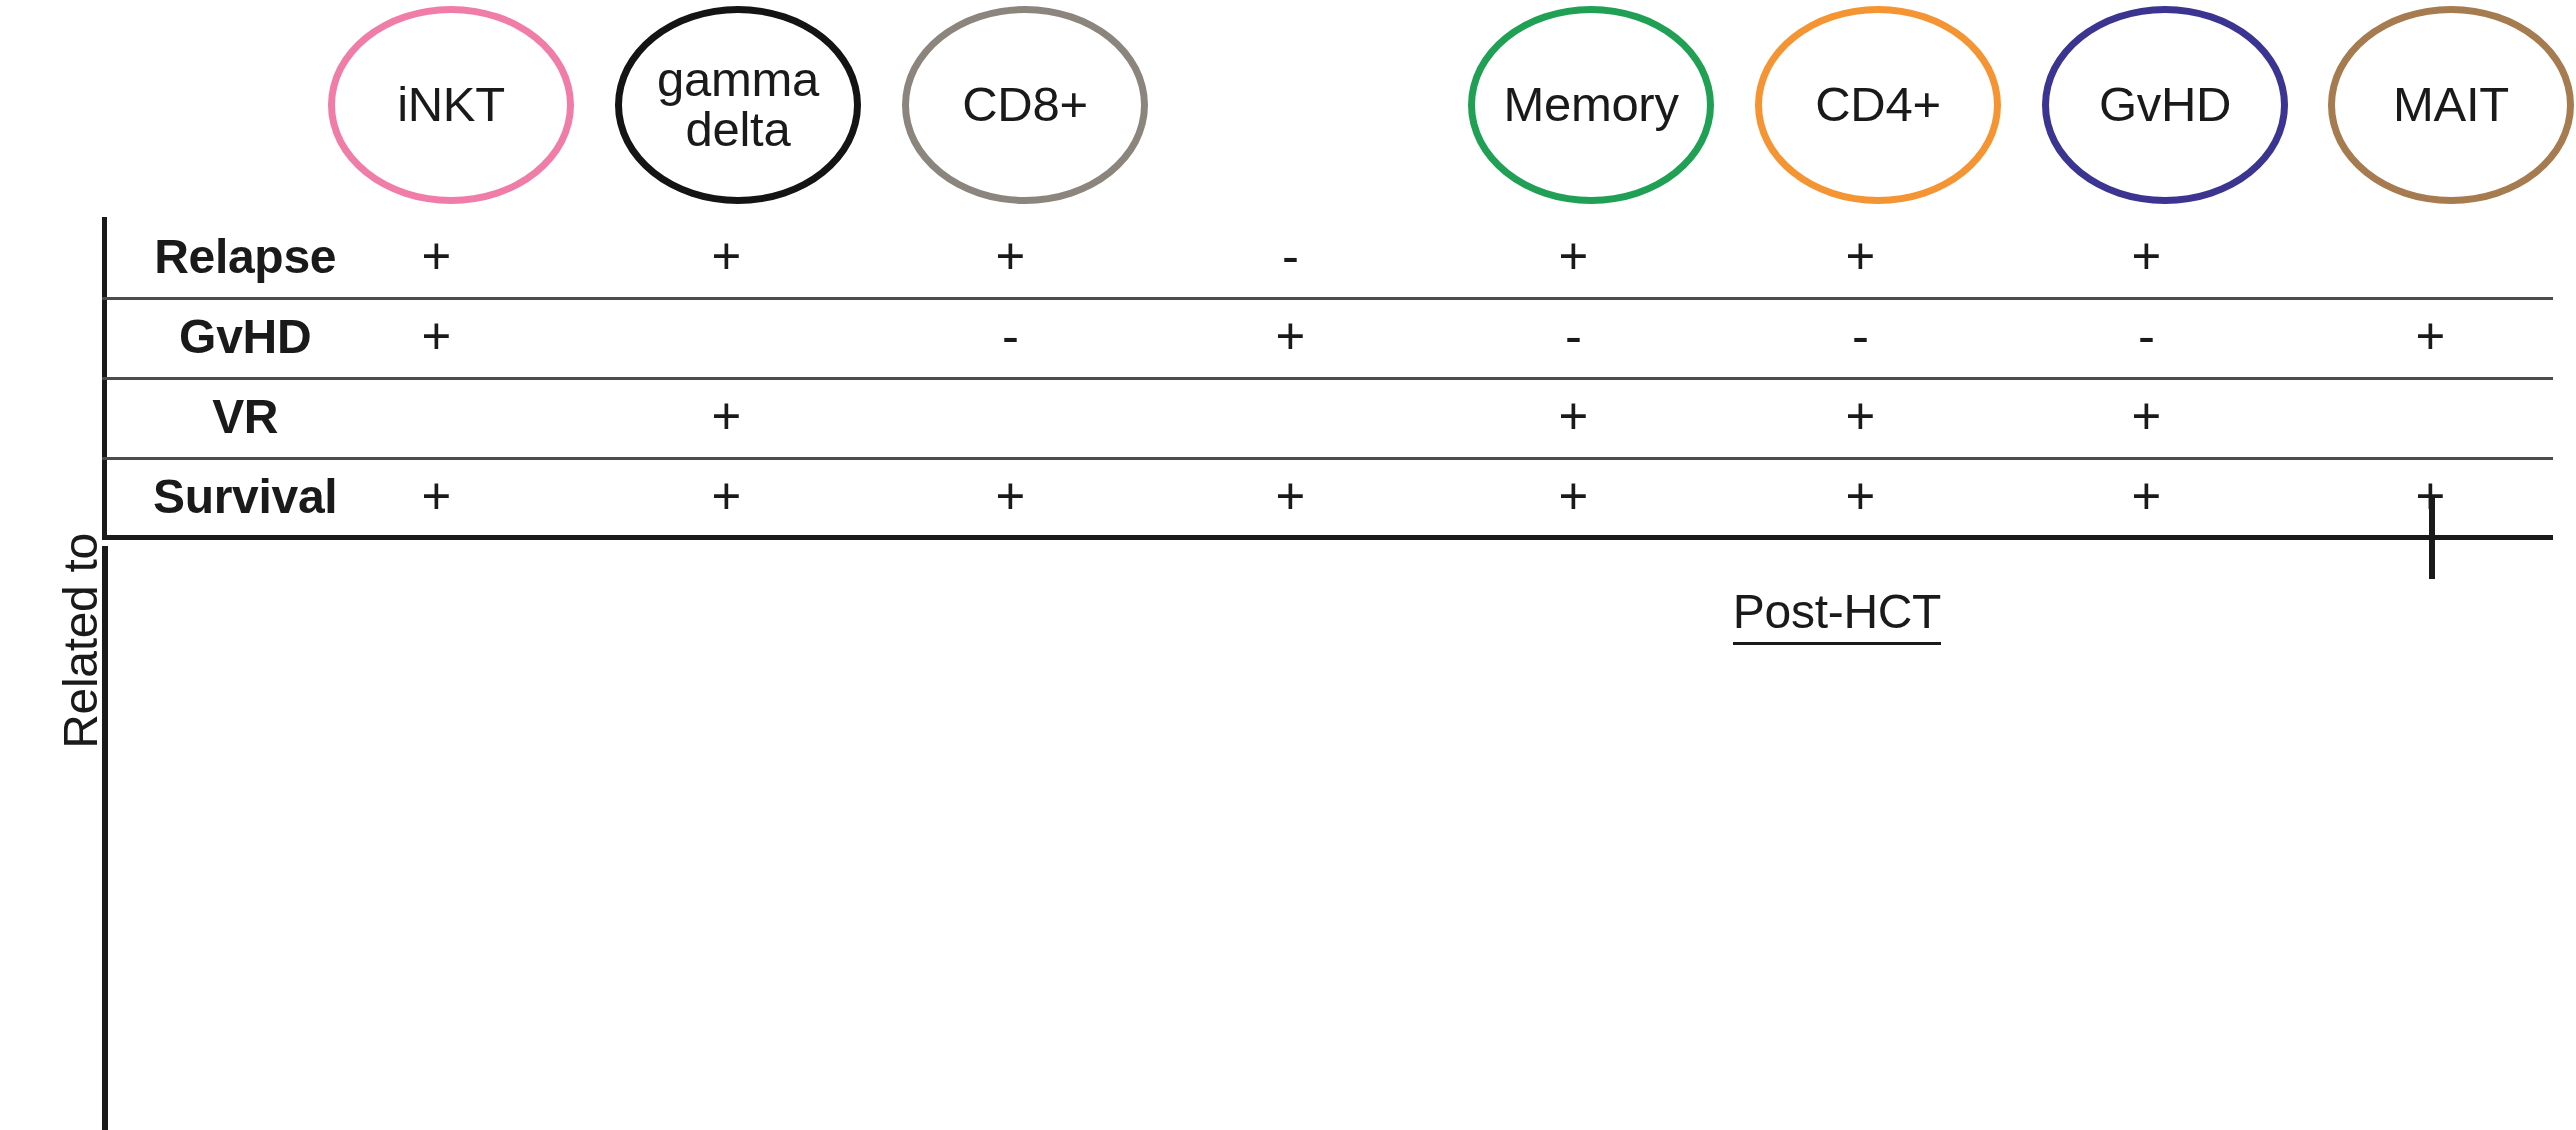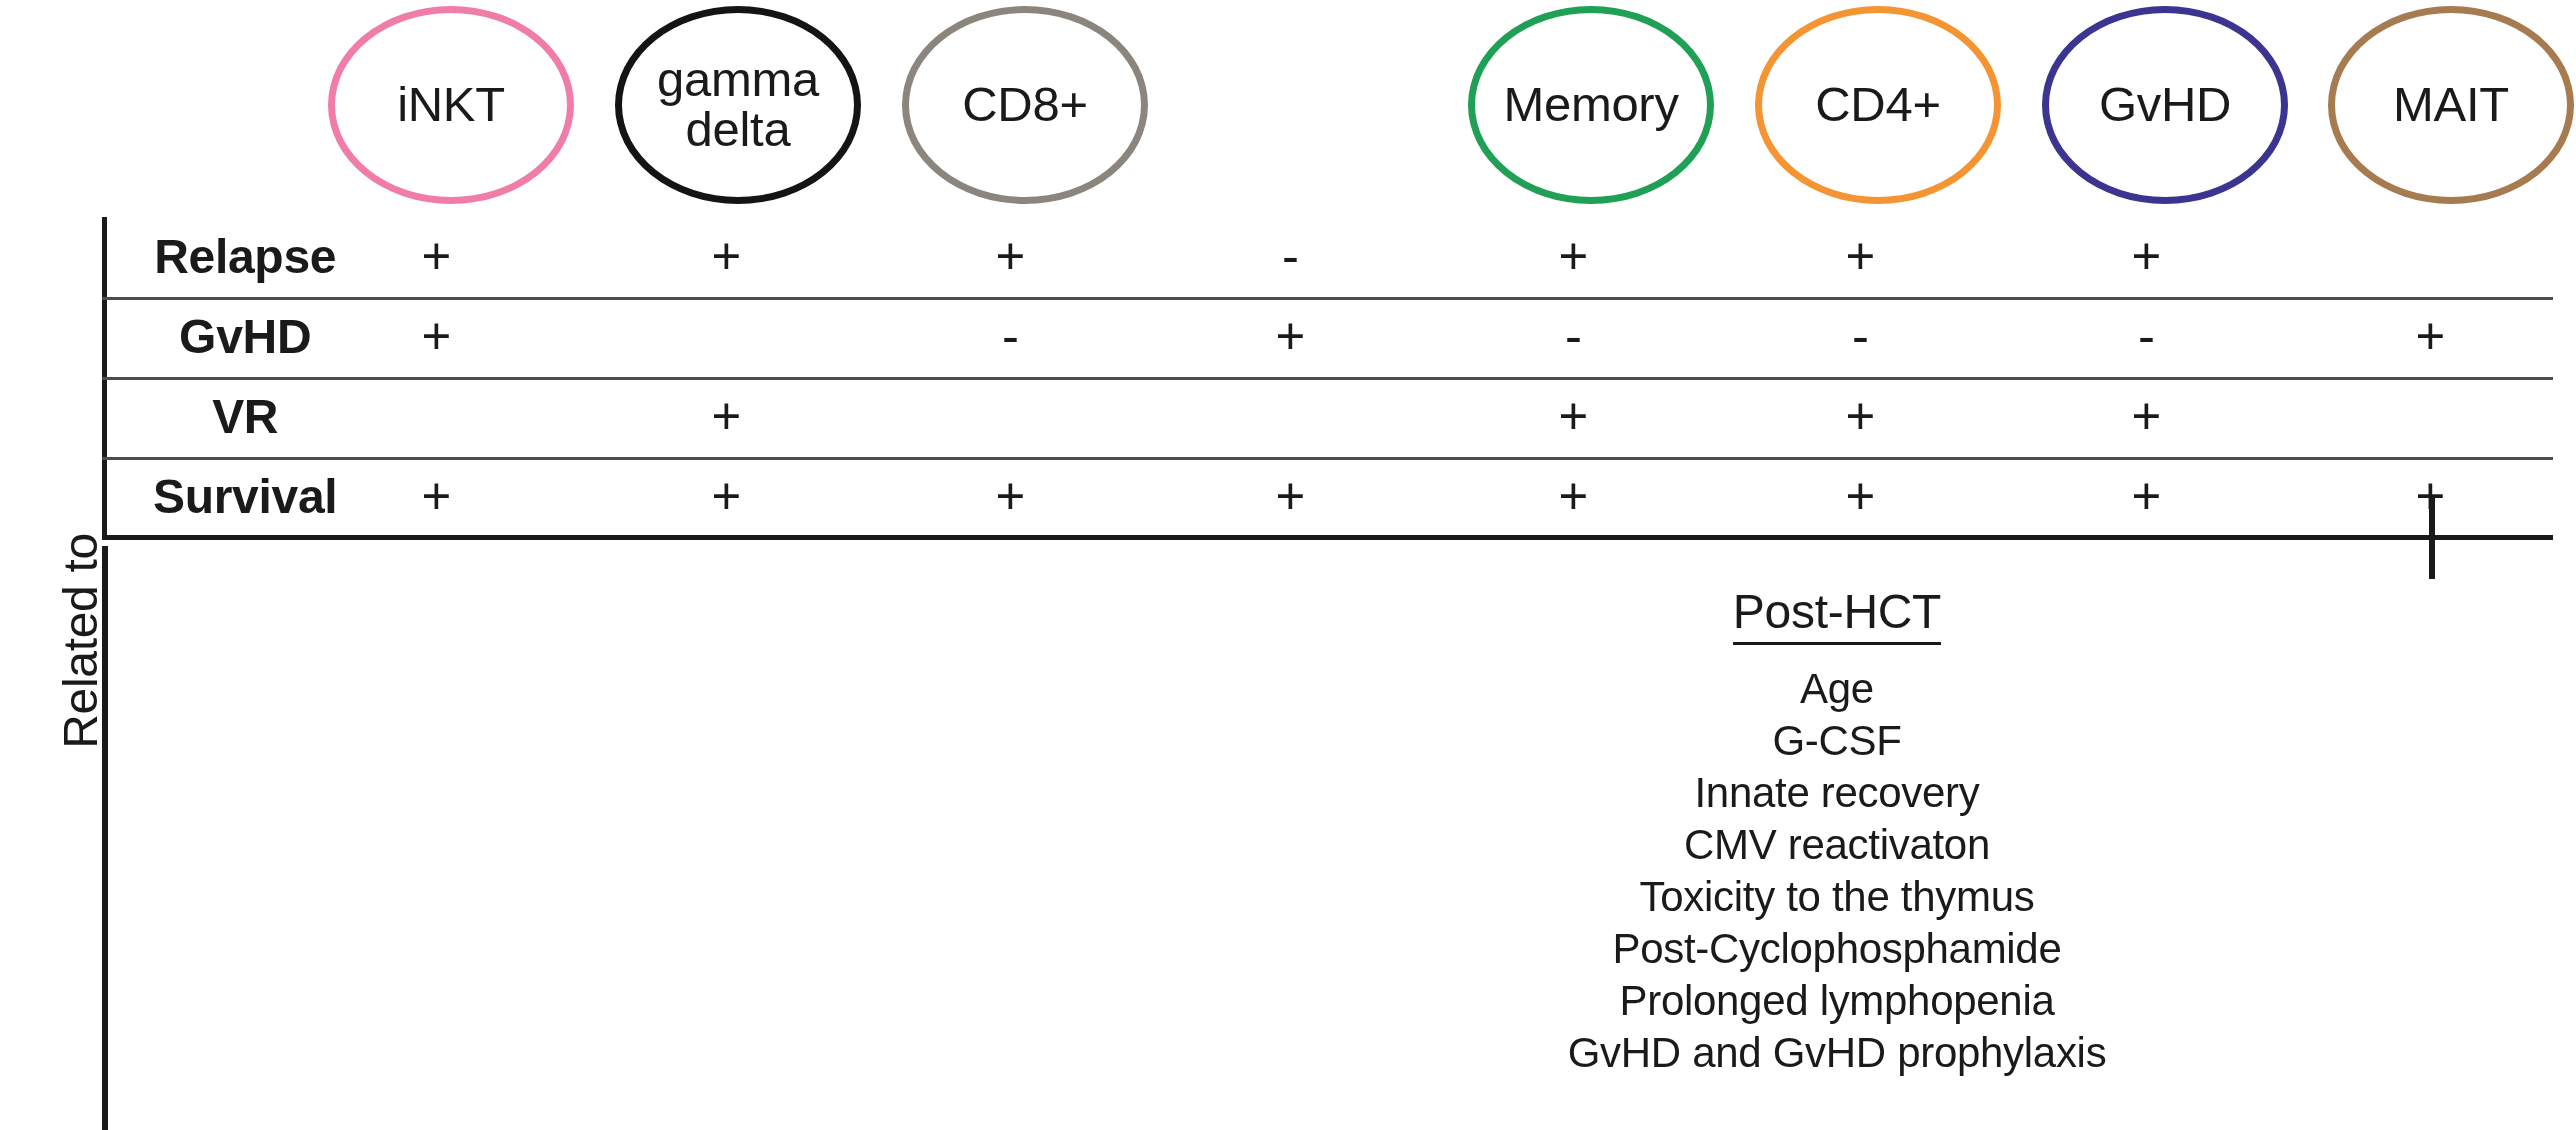--- a/index.html
+++ b/index.html
@@ -256,26 +256,16 @@
       </div>
     <div id="bottom-rule"></div>
     <div id="table-right-tick"></div>
   </div>
 
   <div id="factors-left-border"></div>
 
 
   <div class="factors-col" id="postcol">
     <div class="factors-title">Post-HCT</div>
-    <div id="post-items">
-        <div class="factors-item">Age</div>
-        <div class="factors-item">G-CSF</div>
-        <div class="factors-item">Innate recovery</div>
-        <div class="factors-item">CMV reactivaton</div>
-        <div class="factors-item">Toxicity to the thymus</div>
-        <div class="factors-item">Post-Cyclophosphamide</div>
-        <div class="factors-item">Prolonged lymphopenia</div>
-        <div class="factors-item">GvHD and GvHD prophylaxis</div>
-      </div>
   </div>
 
 </div>
 
 
 </body></html>

